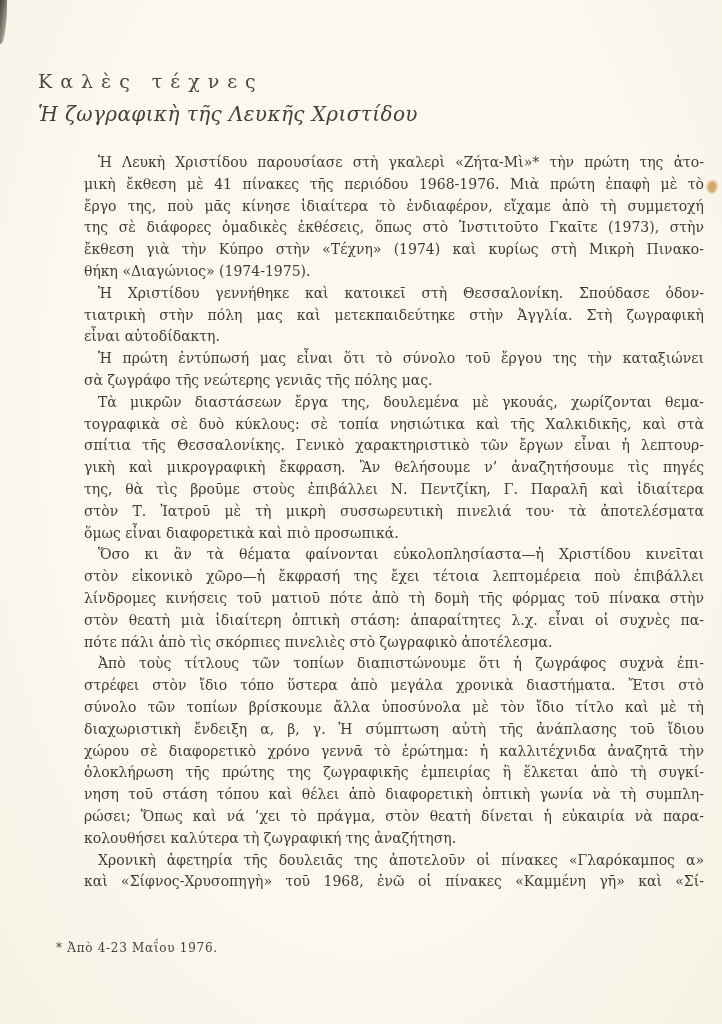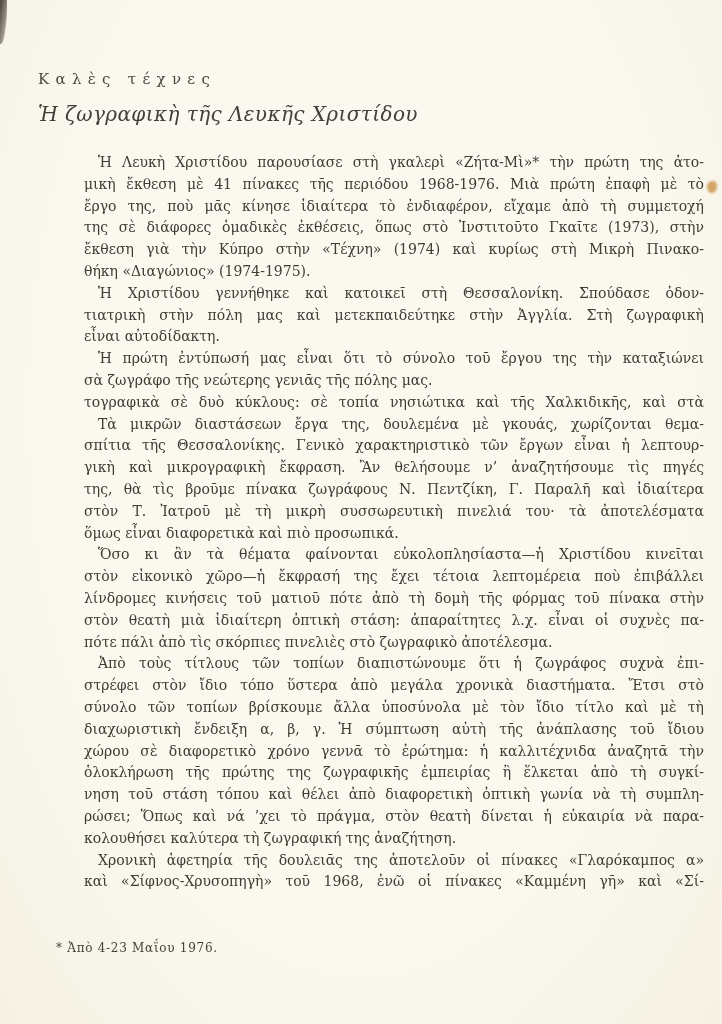--- a/index.html
+++ b/index.html
@@ -7,21 +7,21 @@
     position:relative;
     width:722px;height:1024px;
     background:
       radial-gradient(ellipse at 50% 40%, #fbf8f0 60%, #f5f1e3 100%);
     overflow:hidden;
     font-family:"DejaVu Serif", serif;
     color:#3f3c33;
   }
   .kicker{
     position:absolute;left:38px;top:70px;
-    font-size:15px;letter-spacing:0.42em;
+    font-size:19px;letter-spacing:0.42em;
     color:#4a473e;
   }
   .doc-title{
     position:absolute;left:38px;top:102px;
     font-size:20px;font-style:italic;
     letter-spacing:0.02em;color:#43403a;
   }
   .body-text{
     position:absolute;left:38px;top:152px;width:620px;margin-left:46px;
   }
@@ -72,25 +72,25 @@
     <div class="line">ἔκθεση γιὰ τὴν Κύπρο στὴν «Τέχνη» (1974) καὶ κυρίως στὴ Μικρὴ Πινακο-</div>
     <div class="line end">θήκη «Διαγώνιος» (1974-1975).</div>
 
     <div class="line first">Ἡ Χριστίδου γεννήθηκε καὶ κατοικεῖ στὴ Θεσσαλονίκη. Σπούδασε ὀδον-</div>
     <div class="line">τιατρικὴ στὴν πόλη μας καὶ μετεκπαιδεύτηκε στὴν Ἀγγλία. Στὴ ζωγραφικὴ</div>
     <div class="line end">εἶναι αὐτοδίδακτη.</div>
 
     <div class="line first">Ἡ πρώτη ἐντύπωσή μας εἶναι ὅτι τὸ σύνολο τοῦ ἔργου της τὴν καταξιώνει</div>
     <div class="line end">σὰ ζωγράφο τῆς νεώτερης γενιᾶς τῆς πόλης μας.</div>
 
+    <div class="line first">Τὰ μικρῶν διαστάσεων ἔργα της, δουλεμένα μὲ γκουάς, χωρίζονται θεμα-</div>
     <div class="line">τογραφικὰ σὲ δυὸ κύκλους: σὲ τοπία νησιώτικα καὶ τῆς Χαλκιδικῆς, καὶ στὰ</div>
-    <div class="line first">Τὰ μικρῶν διαστάσεων ἔργα της, δουλεμένα μὲ γκουάς, χωρίζονται θεμα-</div>
     <div class="line">σπίτια τῆς Θεσσαλονίκης. Γενικὸ χαρακτηριστικὸ τῶν ἔργων εἶναι ἡ λεπτουρ-</div>
     <div class="line">γικὴ καὶ μικρογραφικὴ ἔκφραση. Ἂν θελήσουμε ν’ ἀναζητήσουμε τὶς πηγές</div>
-    <div class="line">της, θὰ τὶς βροῦμε πίνακα ζωγράφους Ν. Πεντζίκη, Γ. Παραλῆ καὶ ἰδιαίτερα</div>
+    <div class="line">της, θὰ τὶς βροῦμε στοὺς ἐπιβάλλει Ν. Πεντζίκη, Γ. Παραλῆ καὶ ἰδιαίτερα</div>
     <div class="line">στὸν Τ. Ἰατροῦ μὲ τὴ μικρὴ συσσωρευτικὴ πινελιά του· τὰ ἀποτελέσματα</div>
     <div class="line end">ὅμως εἶναι διαφορετικὰ καὶ πιὸ προσωπικά.</div>
 
     <div class="line first">Ὅσο κι ἂν τὰ θέματα φαίνονται εὐκολοπλησίαστα—ἡ Χριστίδου κινεῖται</div>
     <div class="line">στὸν εἰκονικὸ χῶρο—ἡ ἔκφρασή της ἔχει τέτοια λεπτομέρεια ποὺ ἐπιβάλλει</div>
     <div class="line">λίνδρομες κινήσεις τοῦ ματιοῦ πότε ἀπὸ τὴ δομὴ τῆς φόρμας τοῦ πίνακα στὴν</div>
     <div class="line">στὸν θεατὴ μιὰ ἰδιαίτερη ὀπτικὴ στάση: ἀπαραίτητες λ.χ. εἶναι οἱ συχνὲς πα-</div>
     <div class="line end">πότε πάλι ἀπὸ τὶς σκόρπιες πινελιὲς στὸ ζωγραφικὸ ἀποτέλεσμα.</div>
 
     <div class="line first">Ἀπὸ τοὺς τίτλους τῶν τοπίων διαπιστώνουμε ὅτι ἡ ζωγράφος συχνὰ ἐπι-</div>

